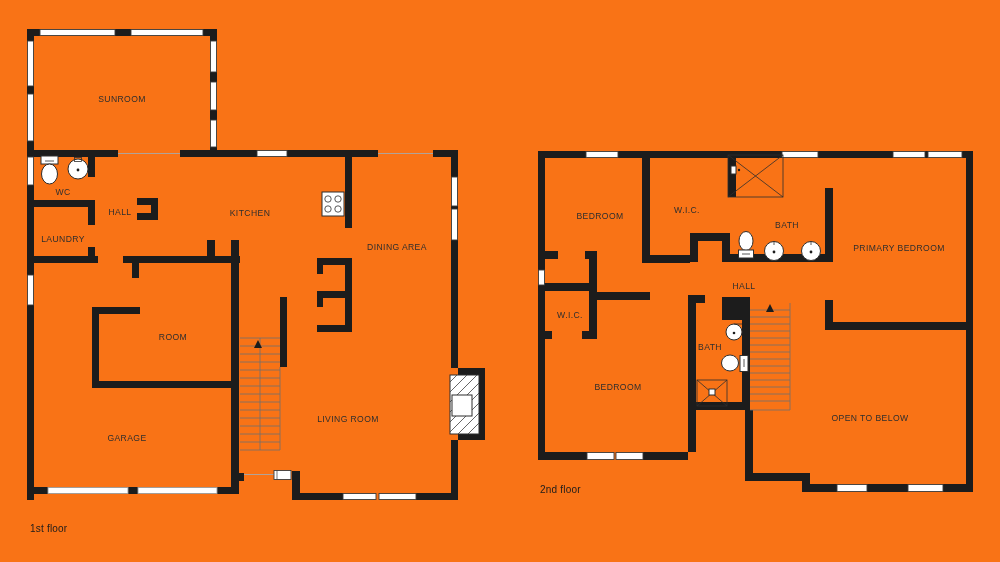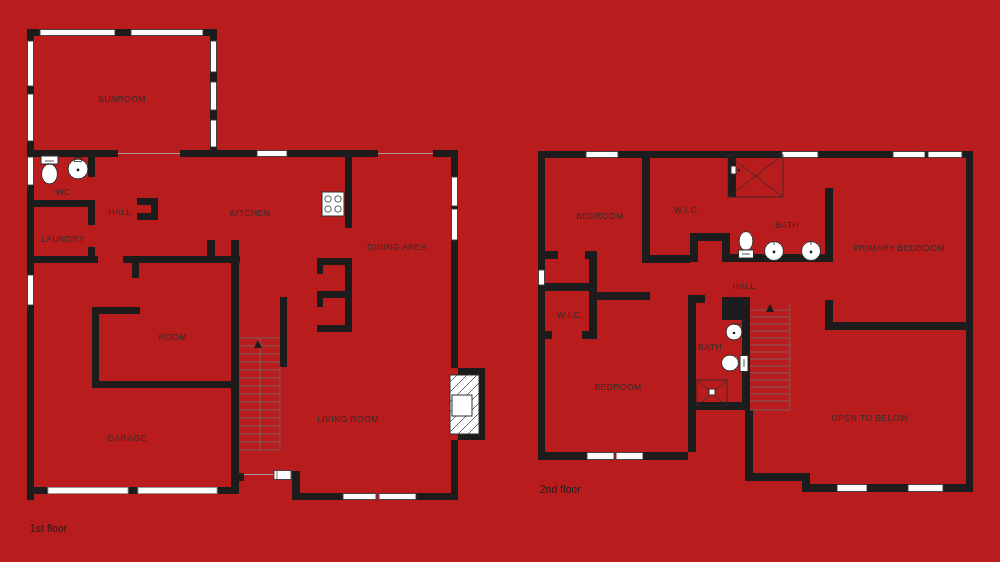--- a/index.html
+++ b/index.html
@@ -1,16 +1,16 @@
 <!DOCTYPE html>
 <html><head>
 <meta charset="utf-8">
 <style>
   html,body{margin:0;padding:0;background:#fff;}
-  #stage{position:relative;width:1000px;height:562px;background:#b91c1c;overflow:hidden;
+  #stage{position:relative;width:1000px;height:562px;background:#f97316;overflow:hidden;
          font-family:"Liberation Sans", sans-serif;text-decoration:underline;}
   svg{position:absolute;left:0;top:0;}
   .walls{fill:#1c1c1c;stroke:none;}
   .win{fill:#ffffff;stroke:#3a3a3a;stroke-width:0.9;}
   .winline{stroke:#3a3a3a;stroke-width:0.7;}
   .gdoor{fill:#ffffff;stroke:#9a9a9a;stroke-width:0.9;}
   .thin{stroke:#a8a8a8;stroke-width:0.9;fill:none;}
   .fix{fill:#ffffff;stroke:#2e2e2e;stroke-width:1;}
   .fixthin{fill:none;stroke:#2e2e2e;stroke-width:0.8;}
   .tread{stroke:#6f6f6f;stroke-width:0.8;}

